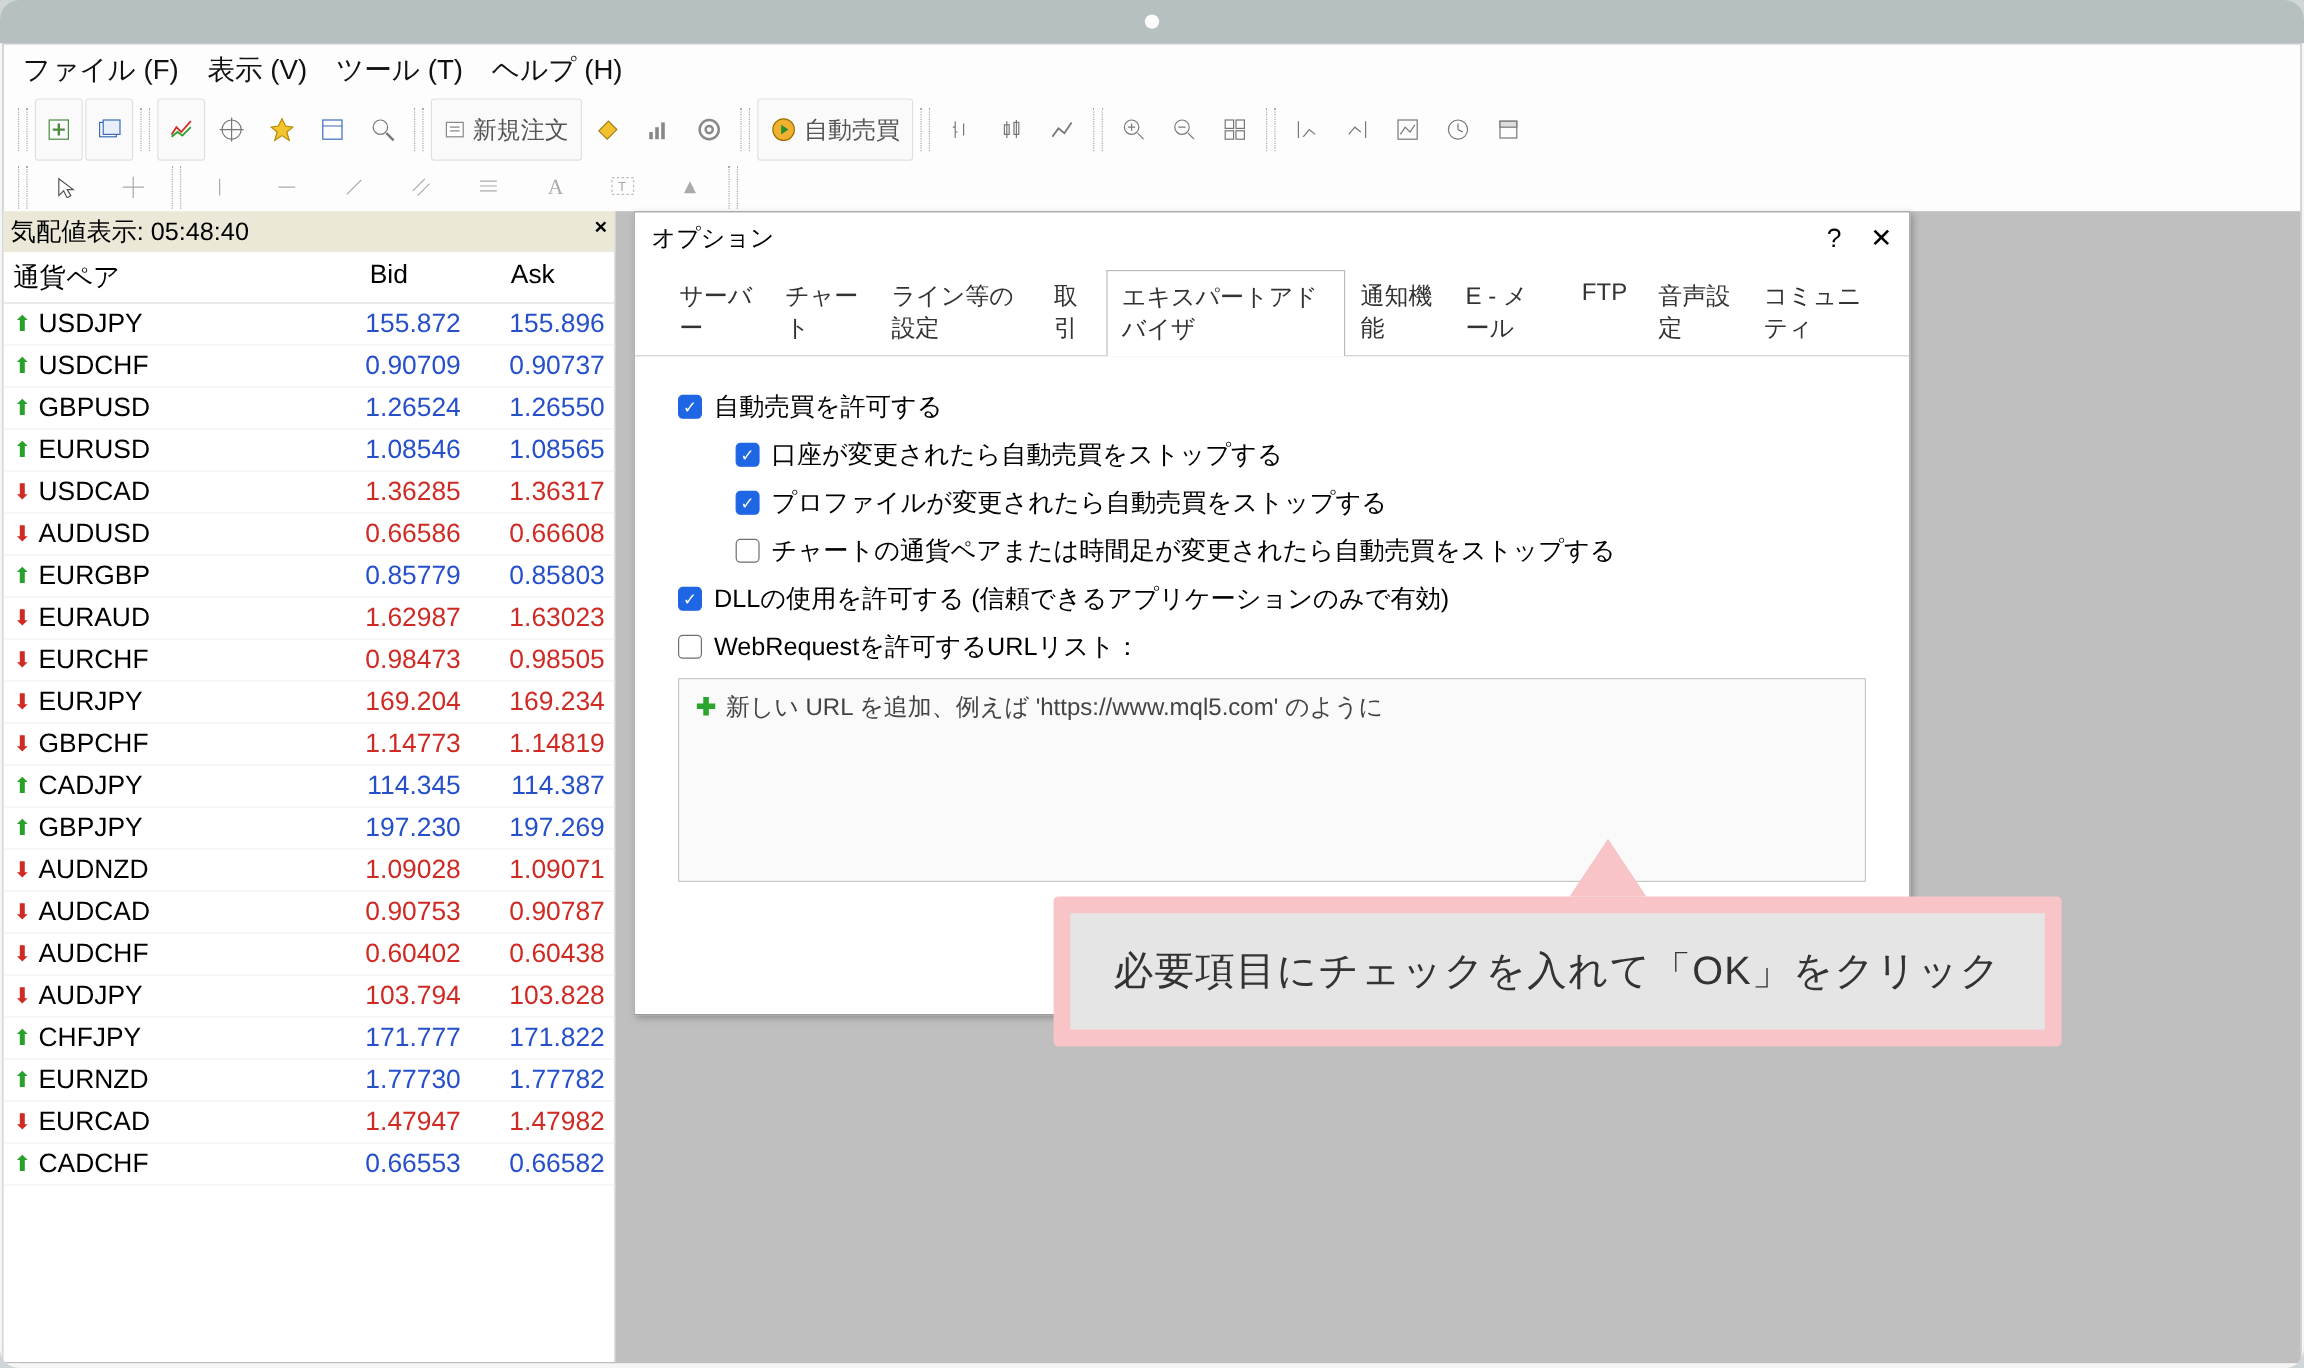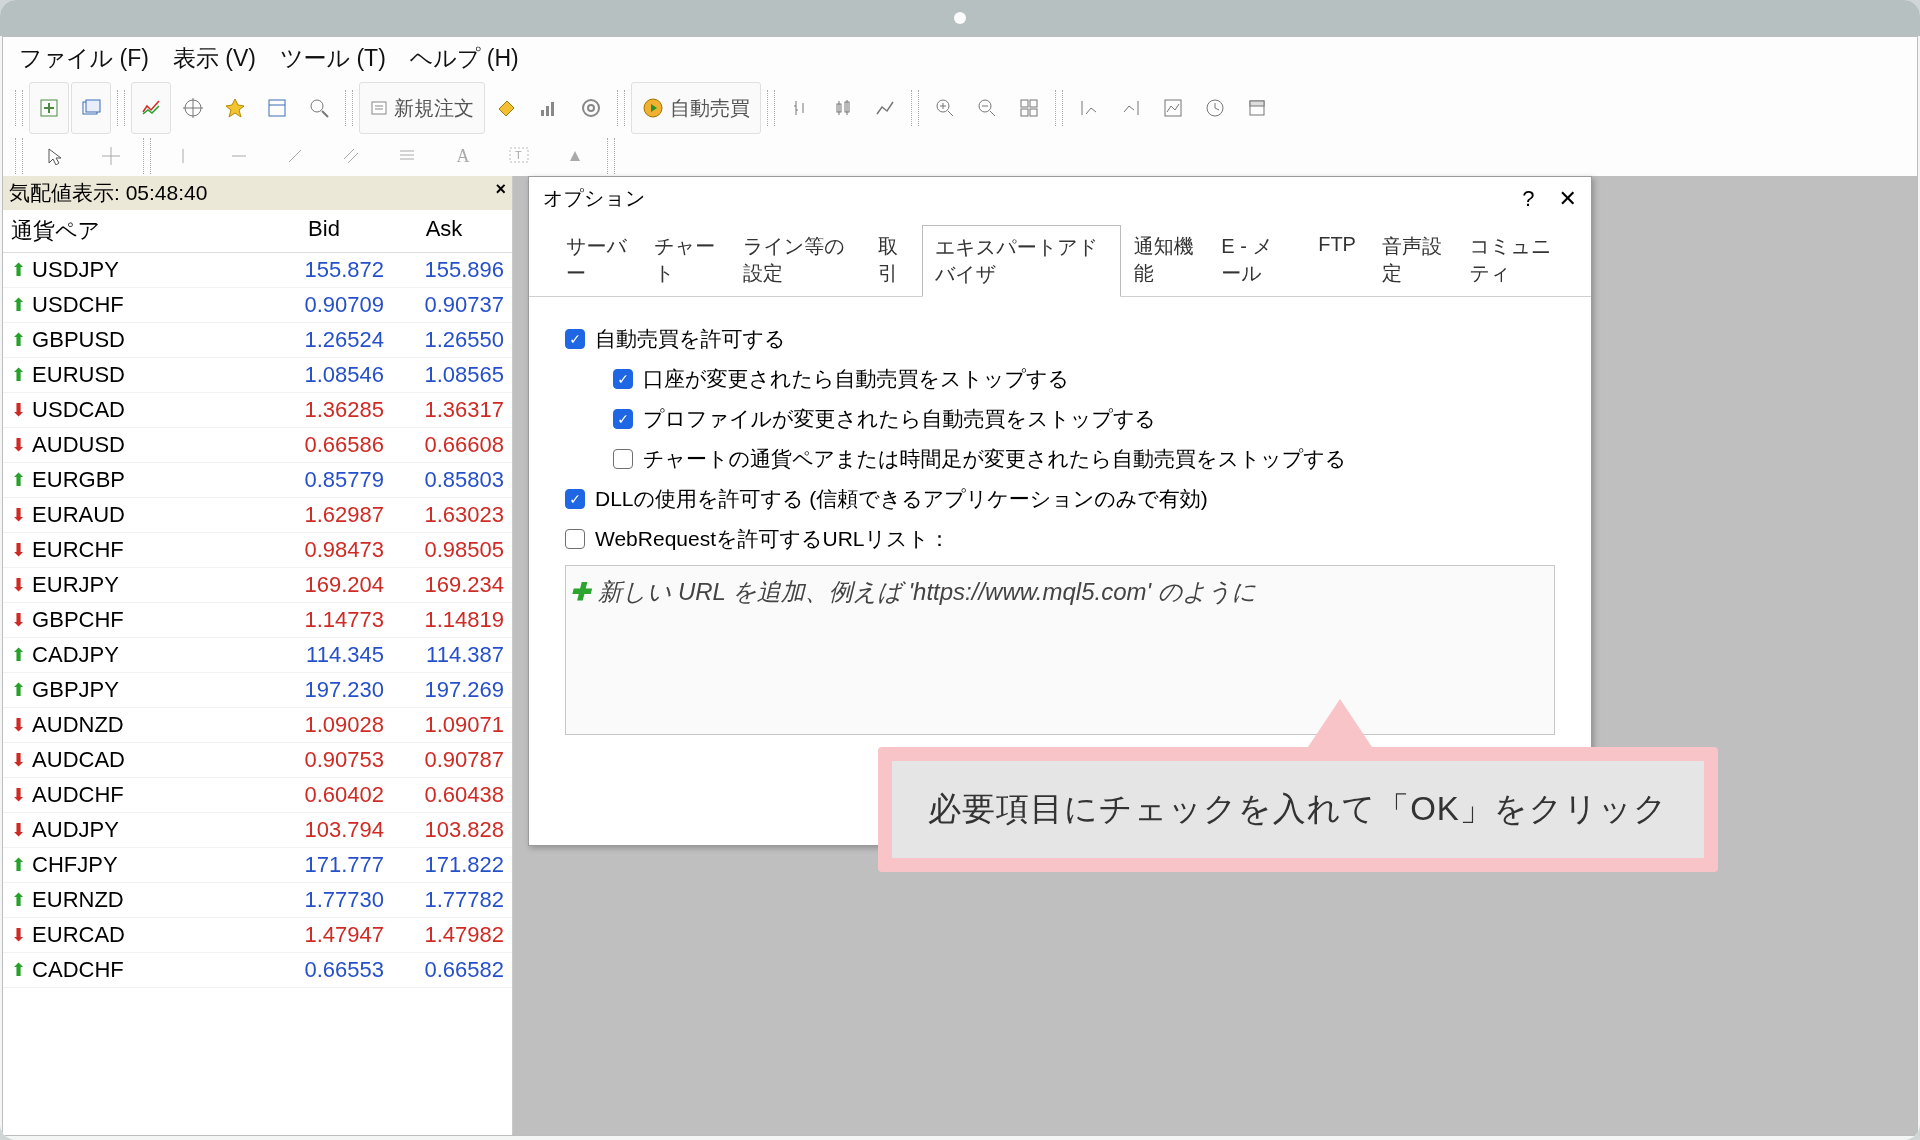--- a/index.html
+++ b/index.html
@@ -50,21 +50,21 @@
   .dlg-title { display:flex; align-items:center; justify-content:space-between; padding:8px 14px; font-size:20px; }
   .dlg-title .right { display:flex; gap:24px; font-size:22px; }
   .dlg-tabs { display:flex; padding:4px 14px 0 24px; font-size:20px; }
   .dlg-tab { padding:8px 12px; color:#333; border:1px solid transparent; }
   .dlg-tab.active { border:1px solid #bcbcbc; border-bottom-color:#fff; background:#fff; position:relative; top:1px; }
   .dlg-body { border-top:1px solid #cfcfcf; padding:28px 36px 18px 36px; font-size:21px; }
   .chk-row { display:flex; align-items:center; gap:10px; margin-bottom:12px; }
   .indent1{padding-left:48px;} .indent0{padding-left:0;}
   .chk { width:20px; height:20px; border:1.5px solid #6f6f6f; border-radius:4px; display:inline-flex; align-items:center; justify-content:center; background:#fff; }
   .chk.on { background:#1f66e5; border-color:#1f66e5; color:#fff; font-size:14px; }
-  .url-box { border:1px solid #c7c7c7; height:170px; margin:6px 0 0 0; padding:10px 4px; background:#fafafa; font-size:24px; color:#444;font-style:italic; }
+  .url-box { border:1px solid #c7c7c7; height:170px; margin:6px 0 0 0; padding:10px 14px; background:#fafafa; font-size:20px; color:#444; }
   .plus { color:#2ca52f; font-weight:bold; margin-right:8px; }
   .dlg-btns { display:flex; justify-content:flex-end; gap:16px; padding:18px 24px 20px 24px; }
   .btn { width:140px; height:38px; border:1px solid #bcbcbc; background:#fbfbfb; font-size:20px; display:flex; align-items:center; justify-content:center; }
   .btn.primary { border:1.5px solid #2b6fe0; }
   .ok-wrap { background:#f8c4c8; padding:8px; border-radius:3px; }
 
   
   .callout { position:absolute; left:365px; top:523px; }
   .callout .arrow { width:0; height:0; border-left:32px solid transparent; border-right:32px solid transparent; border-bottom:48px solid #f8c4c8; margin-left:430px; }
   .callout .box-o { background:#f8c4c8; padding:14px; border-radius:4px; }

